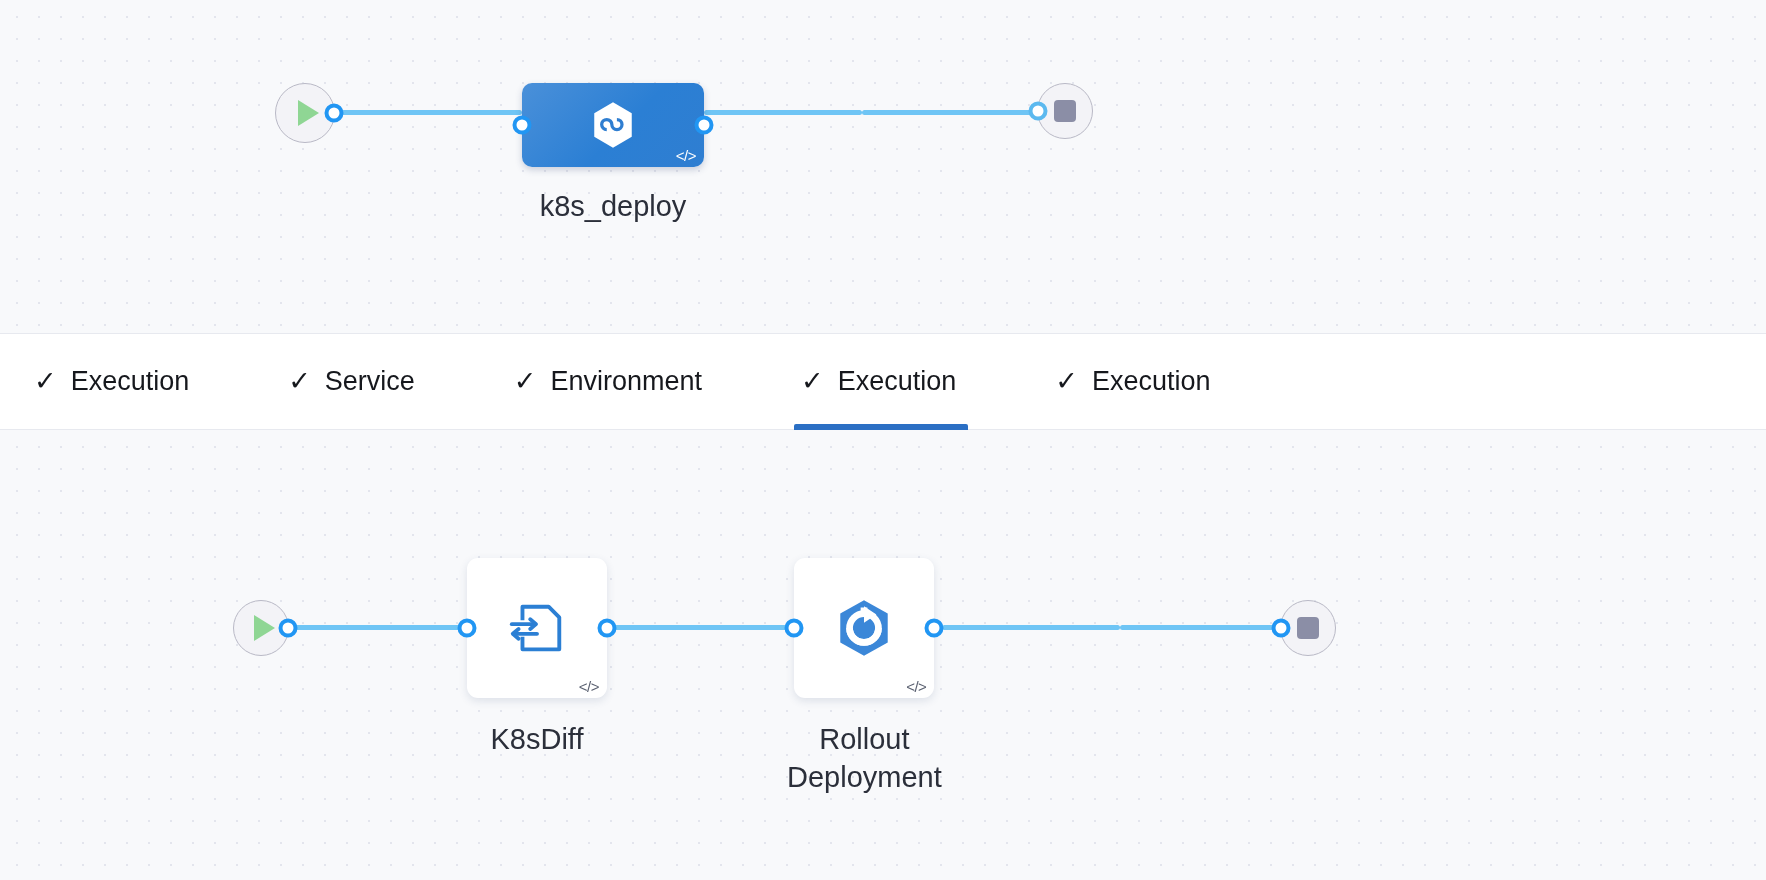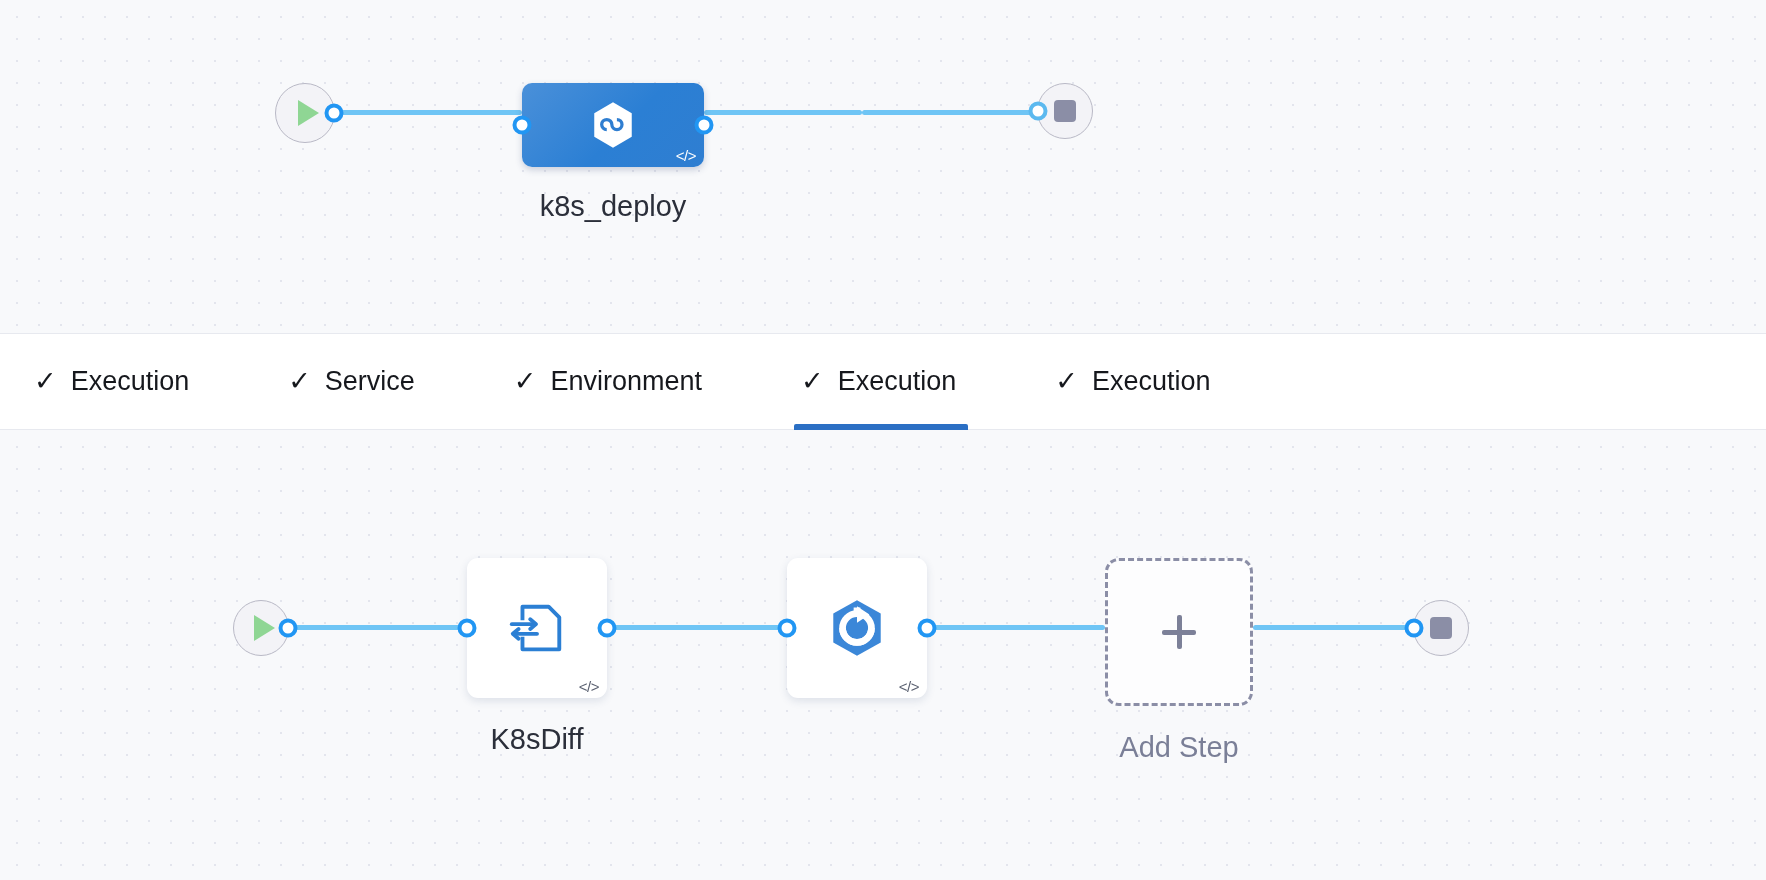--- a/index.html
+++ b/index.html
@@ -359,30 +359,26 @@
             <path d="M32 5 L55 18 L55 46 L32 59 L9 46 L9 18 Z" fill="#3b87d8"></path>
             <path d="M46 32 a14 14 0 1 1 -14 -14 v-6 l0 0" fill="none" stroke="#ffffff" stroke-width="6.5" stroke-linecap="butt"></path>
             <path d="M32 32 m-14 0 a14 14 0 1 0 14 -14" fill="none" stroke="#ffffff" stroke-width="6.5"></path>
             <path d="M32 11 L44 19 L32 27 Z" fill="#ffffff"></path>
             <path d="M9 46 L18 46 a14 14 0 0 0 14 -14 a14 14 0 0 1 -14 14 Z" fill="#3b87d8"></path>
           </svg>
           <span class="code-badge dark">&lt;/&gt;</span>
           <div class="dot" style="left:0;"></div>
           <div class="dot" style="left:100%;"></div>
         </div>
+        <div class="node-label step">Rollout
+Deployment</div>
       </div>
 
       <div class="link" style="width:178px; margin-top:67px;"></div>
 
-      <div class="node-slot">
-        <div class="add-node add-step-box">
-          <div class="plus"></div>
-        </div>
-        <div class="node-label muted step">Add Step</div>
-      </div>
 
       <div class="link" style="width:160px; margin-top:67px;"></div>
 
       <div class="node-slot">
         <div class="terminal small" style="margin-top:42px;">
           <div class="stop-sq"></div>
           <div class="dot" style="left:0;"></div>
         </div>
       </div>
 

